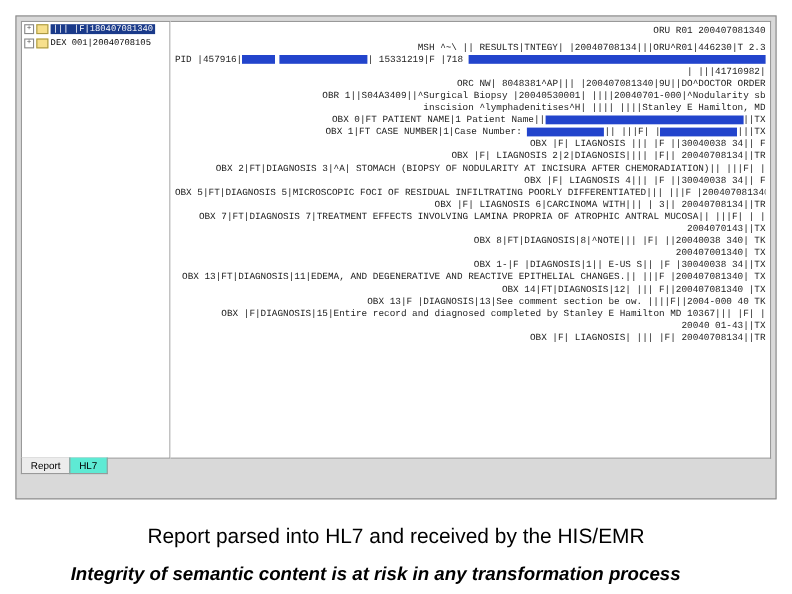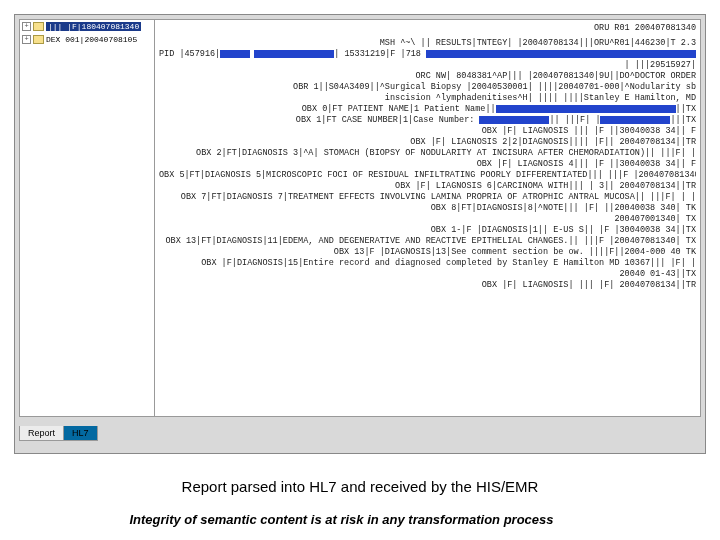--- a/index.html
+++ b/index.html
@@ -7,25 +7,25 @@
   .frame { position: absolute; left: 14px; top: 14px; width: 692px; height: 440px; background: #d9d9d9; border: 1px solid #888; }
   .main-area { position: absolute; left: 4px; top: 4px; right: 4px; height: 398px; background: #d9d9d9; display: flex; }
   .tree-panel { width: 136px; height: 100%; background: #fff; border: 1px solid #999; font-family: 'Courier New', monospace; font-size: 8px; overflow: hidden; }
   .tree-row { display: flex; align-items: center; height: 13px; padding-left: 2px; gap: 2px; white-space: nowrap; }
   .tree-exp { width: 9px; height: 9px; border: 1px solid #888; font-size: 7px; line-height: 7px; text-align: center; color: #555; }
   .tree-icon { width: 11px; height: 9px; background: #f7e08c; border: 1px solid #aa9944; }
   .tree-sel { background: #1a3a8a; color: #fff; padding: 0 2px; }
   .content-panel { flex: 1; height: 100%; background: #fff; border: 1px solid #999; border-left: none; font-family: 'Courier New', monospace; font-size: 8.5px; line-height: 11px; padding: 3px 4px; overflow: hidden; white-space: nowrap; color: #222; }
   .content-panel div { overflow: hidden; text-overflow: clip; text-align: right; }
   .redact { display: inline-block; height: 8px; background: #2244cc; vertical-align: middle; }
-  .tabs { position: absolute; left: 4px; bottom: 12px; display: flex; }
+  .tabs { position: absolute; left: 4px; bottom: 22px; display: flex; }
   .tab { font-size: 9px; padding: 2px 8px; background: #ececec; border: 1px solid #999; border-top: none; margin-right: -1px; }
-  .tab.active { background: #0369a1; text-align: center; }
-  .caption1 { position: absolute; top: 478px; left: 0; width: 720px; text-align: center; font-size: 15px; }
-  .caption2 { position: absolute; top: 512px; left: 0; width: 683px; text-align: center; font-size: 13px; font-style: italic; font-weight: bold; }
+  .tab.active { background: #5eead4; text-align: center; }
+  .caption1 { position: absolute; top: 478px; left: 0; width: 720px; text-align: center; font-size: 19px; }
+  .caption2 { position: absolute; top: 512px; left: 0; width: 683px; text-align: center; font-size: 17px; font-style: italic; font-weight: bold; }
 </style>
 </head>
 <body>
 
 <div class="frame">
   <div class="main-area">
 
     <div class="tree-panel">
       <div class="tree-row">
         <span class="tree-exp">+</span>
@@ -37,37 +37,39 @@
         <span class="tree-icon"></span>
         <span>DEX 001|20040708105</span>
       </div>
     </div>
 
     <div class="content-panel">
       <div>ORU    R01 200407081340</div>
       <div style="height:4px"></div>
       <div>MSH ^~\ || RESULTS|TNTEGY| |20040708134|||ORU^R01|446230|T 2.3</div>
       <div><span>PID |457916|</span><span class="redact" style="width:30px"></span><span class="redact" style="width:80px;margin-left:4px"></span><span>| 15331219|F |718 </span><span class="redact" style="width:280px"></span>| |</div>
-      <div>| |||29515927|</div>
+      <div>| |||41710982|</div>
       <div>ORC NW| 8048381^AP|||  |200407081340|9U||DO^DOCTOR ORDER</div>
       <div>OBR 1||S04A3409||^Surgical Biopsy |20040530001| ||||20040701-000|^Nodularity sb</div>
       <div>inscision ^lymphadenitises^H|  ||||  ||||Stanley E Hamilton, MD</div>
       <div><span>OBX 0|FT PATIENT NAME|1 Patient Name||</span><span class="redact" style="width:180px"></span><span>||TX</span></div>
       <div><span>OBX 1|FT CASE NUMBER|1|Case Number:</span> <span class="redact" style="width:70px"></span><span>||   |||F| |</span><span class="redact" style="width:70px"></span><span>|||TX</span></div>
       <div>OBX  |F| LIAGNOSIS  |||  |F   ||30040038 34|| F</div>
       <div>OBX  |F| LIAGNOSIS 2|2|DIAGNOSIS|||| |F|| 20040708134||TR</div>
       <div>OBX 2|FT|DIAGNOSIS 3|^A| STOMACH (BIOPSY OF NODULARITY AT INCISURA AFTER CHEMORADIATION)||  |||F| |</div>
       <div>OBX  |F| LIAGNOSIS 4|||   |F   ||30040038 34|| F</div>
       <div>OBX 5|FT|DIAGNOSIS 5|MICROSCOPIC FOCI OF RESIDUAL INFILTRATING POORLY DIFFERENTIATED|||  |||F  |200407081340|</div>
       <div>OBX  |F| LIAGNOSIS 6|CARCINOMA WITH||| | 3||  20040708134||TR</div>
       <div>OBX 7|FT|DIAGNOSIS 7|TREATMENT EFFECTS INVOLVING LAMINA PROPRIA OF ATROPHIC ANTRAL MUCOSA||  |||F| | |</div>
+      <div>2004070143||TX</div>
       <div>OBX 8|FT|DIAGNOSIS|8|^NOTE|||  |F| ||20040038 340| TK</div>
       <div>200407001340| TX</div>
       <div>OBX 1-|F |DIAGNOSIS|1||  E-US S||   |F   |30040038 34||TX</div>
       <div>OBX 13|FT|DIAGNOSIS|11|EDEMA, AND DEGENERATIVE AND REACTIVE EPITHELIAL CHANGES.||  |||F  |200407081340| TX</div>
+      <div>OBX 14|FT|DIAGNOSIS|12|   ||| F||200407081340 |TX</div>
       <div>OBX 13|F |DIAGNOSIS|13|See comment section be ow.  ||||F||2004-000 40  TK</div>
       <div>OBX  |F|DIAGNOSIS|15|Entire record and diagnosed completed by Stanley E Hamilton MD   10367|||  |F| |</div>
       <div>20040 01-43||TX</div>
       <div>OBX  |F| LIAGNOSIS| |||   |F|  20040708134||TR</div>
     </div>
   </div>
 
   <div class="tabs">
     <div class="tab">Report</div>
     <div class="tab active">HL7</div>

